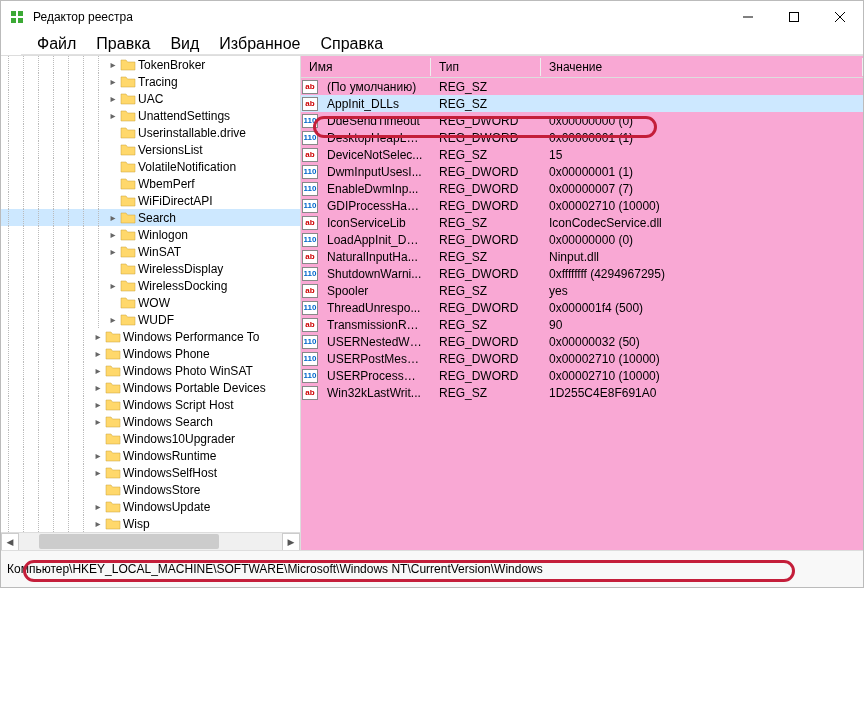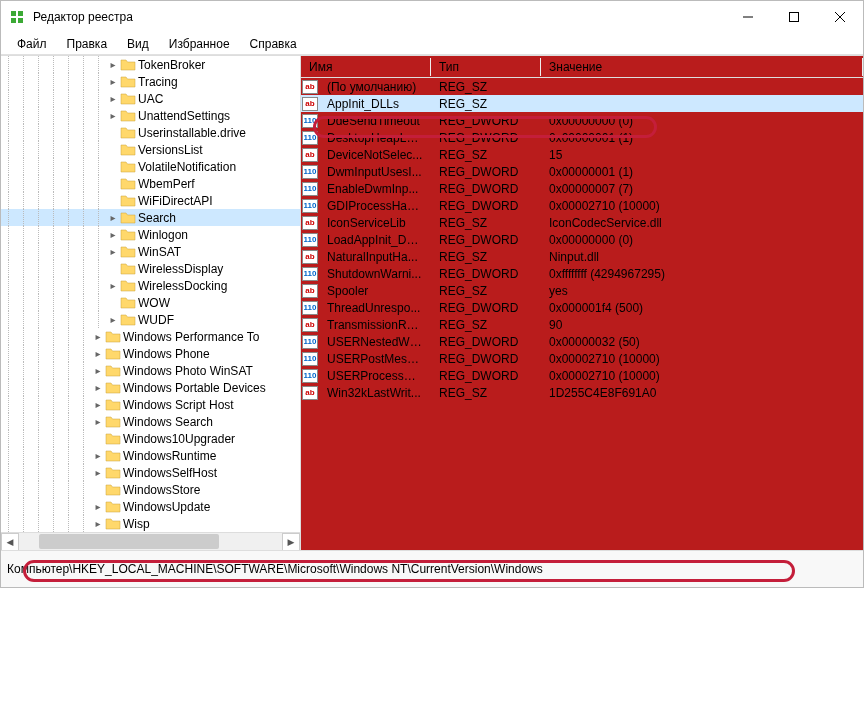--- a/index.html
+++ b/index.html
@@ -4,34 +4,34 @@
 <style>
   * { box-sizing: border-box; margin: 0; padding: 0; }
   body { font-family: "Segoe UI", Tahoma, sans-serif; font-size: 12px; background: #fff; color: #000; }
   .window { width: 864px; height: 588px; border: 1px solid #bbb; display: flex; flex-direction: column; position: relative; }
   .titlebar { height: 32px; display: flex; align-items: center; justify-content: space-between; padding: 0 0 0 8px; background: #fff; }
   .titlebar-left { display: flex; align-items: center; gap: 8px; }
   .titlebar-icon { width: 16px; height: 16px; }
   .title-text { font-size: 12px; }
   .win-controls { display: flex; }
   .win-btn { width: 46px; height: 32px; display: flex; align-items: center; justify-content: center; background: transparent; border: none; font-family: inherit; cursor: pointer; }
-  .menubar { height: 22px; display: flex; align-items: center; gap: 4px; padding: 0 8px; border-bottom: 1px solid #e1e1e1; font-size: 12px; }
+  .menubar { height: 22px; display: flex; align-items: center; gap: 4px; padding: 0 8px; border-bottom: 1px solid #e1e1e1; font-size: 16px; margin-left: 20px; }
   .menu-item { padding: 2px 8px; cursor: pointer; }
   .content { flex: 1; display: flex; overflow: hidden; border-top: 1px solid #ddd; }
   .tree-pane { width: 300px; border-right: 1px solid #ddd; overflow: hidden; position: relative; background: #fff; }
   .tree-scroll { position: absolute; inset: 0; overflow: hidden; }
   .tree-inner { position: absolute; left: 0; right: 0; top: 0; }
   .tree-item { display: flex; align-items: center; height: 17px; white-space: nowrap; cursor: pointer; padding-right: 4px; }
   .tree-item .expander { width: 14px; text-align: center; color: #666; font-size: 10px; line-height: 1; }
   .tree-item .folder-icon { width: 16px; height: 16px; flex-shrink: 0; margin-right: 2px; }
   .tree-item .tree-label { font-size: 12px; }
   .tree-item.selected { background: #cde8ff; }
   .tree-item.selected .tree-label { }
   .tree-guide { display: inline-block; border-left: 1px dotted #bbb; height: 17px; margin-left: 7px; margin-right: 7px; width: 0; }
-  .list-pane { flex: 1; overflow: hidden; background: #b91c1c; position: relative; }
+  .list-pane { flex: 1; overflow: hidden; background: #f9a8d4; position: relative; }
   .list-header { display: flex; height: 22px; align-items: center; border-bottom: 1px solid #ddd; font-size: 12px; }
   .list-header .col { padding: 2px 8px; border-right: 1px solid #eee; }
   .col-name { width: 130px; }
   .col-type { width: 110px; }
   .col-value { flex: 1; }
   .list-body { position: relative; }
   .list-row { display: flex; height: 17px; align-items: center; font-size: 12px; cursor: pointer; }
   .list-row .col { padding: 0 8px; white-space: nowrap; overflow: hidden; text-overflow: ellipsis; }
   .list-row .icon-cell { width: 18px; display: flex; align-items: center; justify-content: center; flex-shrink: 0; }
   .list-row.selected { background: #cde8ff; }

